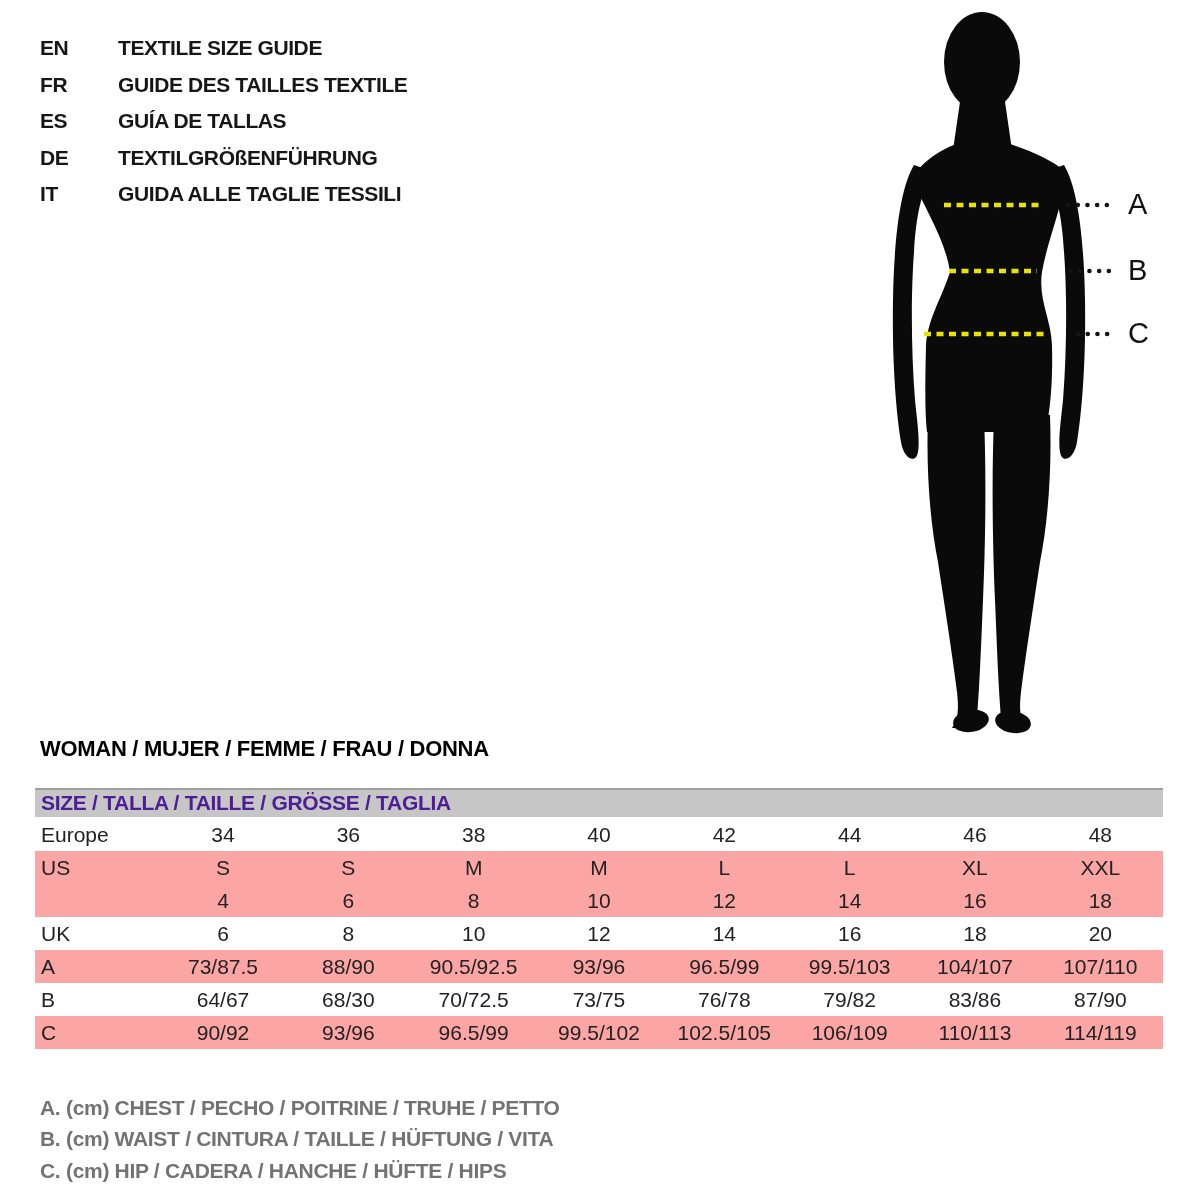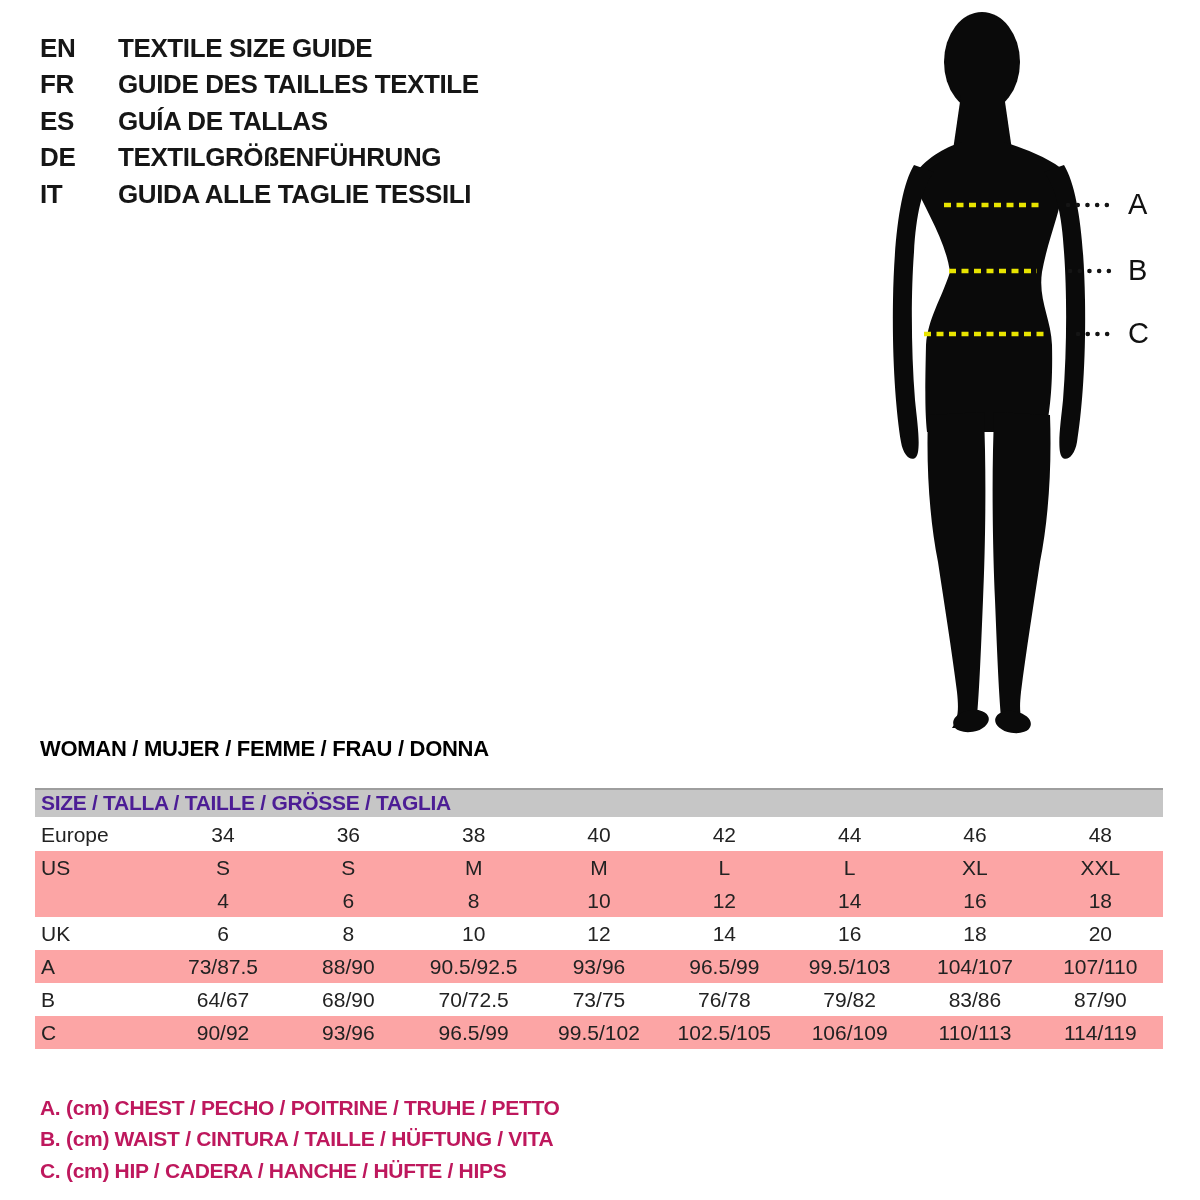--- a/index.html
+++ b/index.html
@@ -7,21 +7,21 @@
   body { font-family:"Liberation Sans", sans-serif; color:#1a1a1a; }
   .canvas {
     position:relative; width:1200px; height:1200px; background:#ffffff;
     overflow:hidden;
   }
 
   
   .lang-list { position:absolute; left:40px; top:30px; }
   .lang-row { display:flex; height:36.5px; align-items:center; }
   .lang-code, .lang-label {
-    font-weight:700; font-size:26px; letter-spacing:-0.4px; color:#161616;
+    font-weight:700; font-size:21px; letter-spacing:-0.4px; color:#161616;
     white-space:nowrap;
   }
   .lang-code { width:78px; }
 
   
   .figure-svg { position:absolute; left:880px; top:0; }
   .measure-label {
     position:absolute; font-size:29px; font-weight:400; color:#111;
     width:40px; text-align:left;
   }
@@ -53,21 +53,21 @@
   }
   .size-table tbody tr { height:33px;margin-top:6px; }
   .size-table tbody tr.shaded { background:#fca5a5; }
   .size-table td { text-align:center; font-weight:400; white-space:nowrap; }
   .size-table td.label-cell { text-align:left; padding-left:6px; width:146px; }
 
   
   .legend { position:absolute; left:40px; top:1092px; }
   .legend-line {
     height:31.5px; font-size:21px; font-weight:700; letter-spacing:-0.3px;
-    color:#be185d; white-space:nowrap; display:flex; align-items:center;
+    color:#737373; white-space:nowrap; display:flex; align-items:center;
   }
 </style>
 </head>
 <body>
 
 <div class="canvas">
 
   <div class="lang-list">
     <div class="lang-row">
       <span class="lang-code">EN</span>
@@ -188,21 +188,21 @@
           <td>90.5/92.5</td>
           <td>93/96</td>
           <td>96.5/99</td>
           <td>99.5/103</td>
           <td>104/107</td>
           <td>107/110</td>
         </tr>
         <tr>
           <td class="label-cell">B</td>
           <td>64/67</td>
-          <td>68/90</td>
+          <td>68/30</td>
           <td>70/72.5</td>
           <td>73/75</td>
           <td>76/78</td>
           <td>79/82</td>
           <td>83/86</td>
           <td>87/90</td>
         </tr>
         <tr class="shaded">
           <td class="label-cell">C</td>
           <td>90/92</td>

